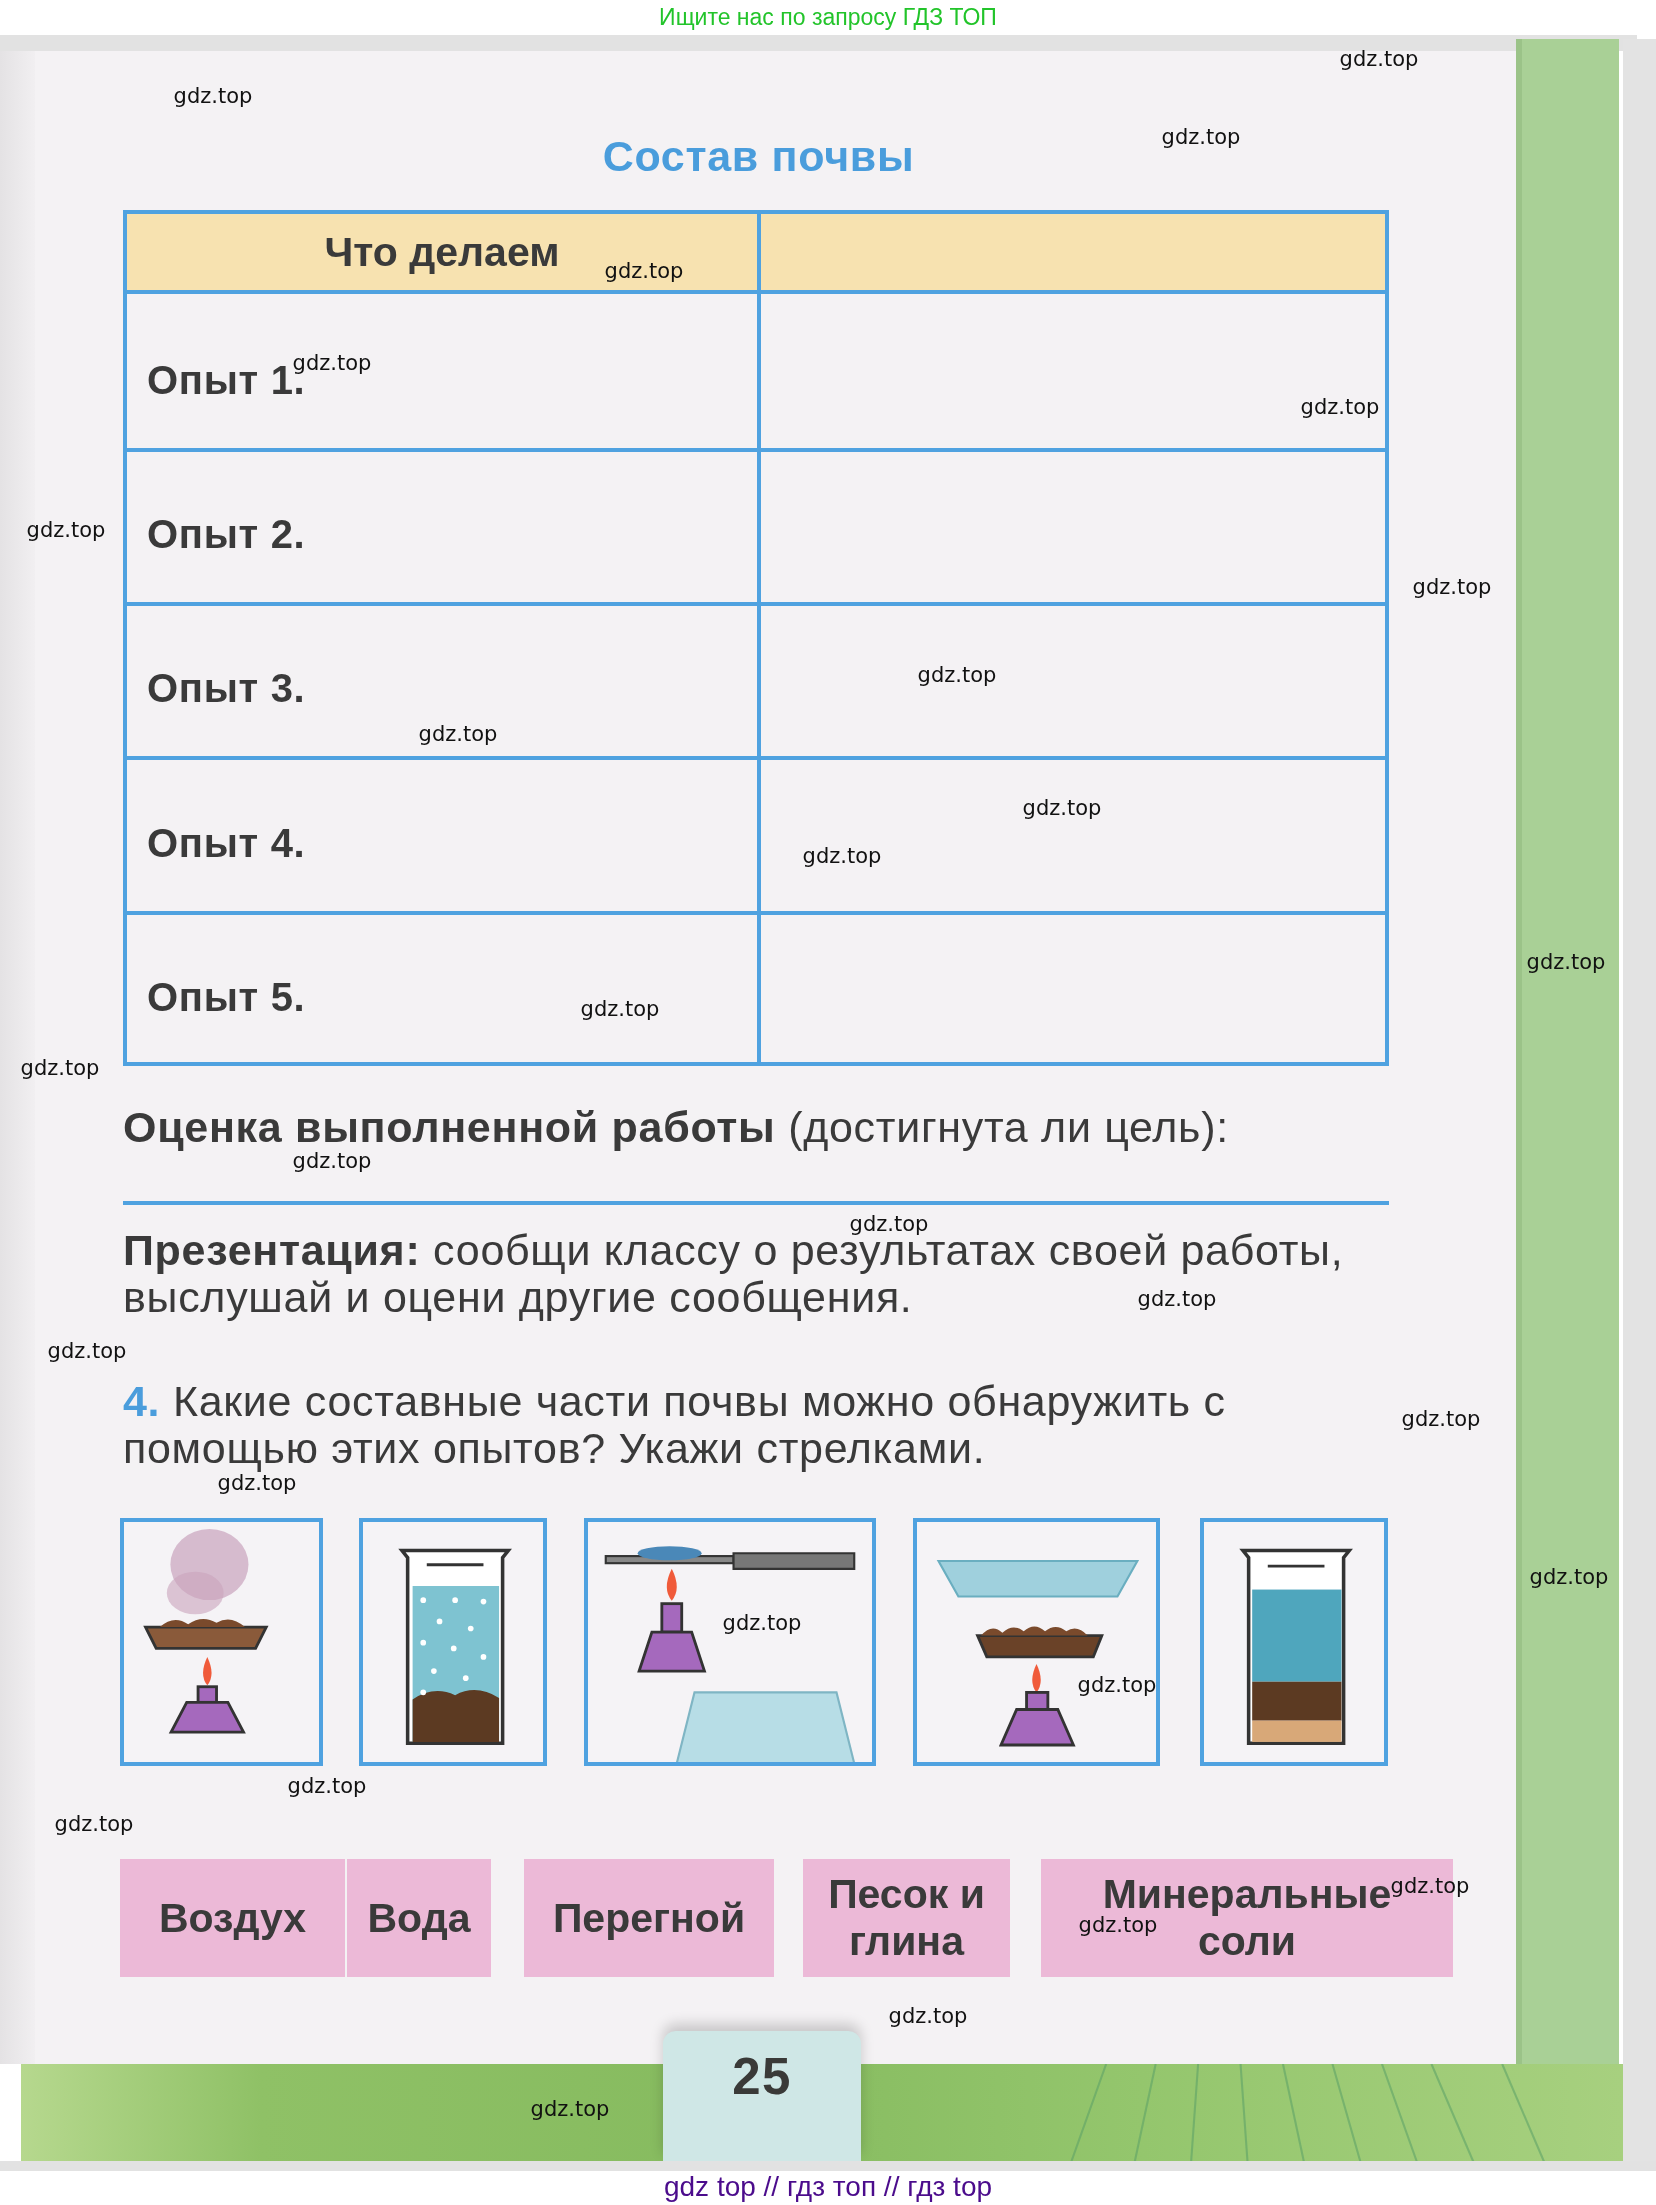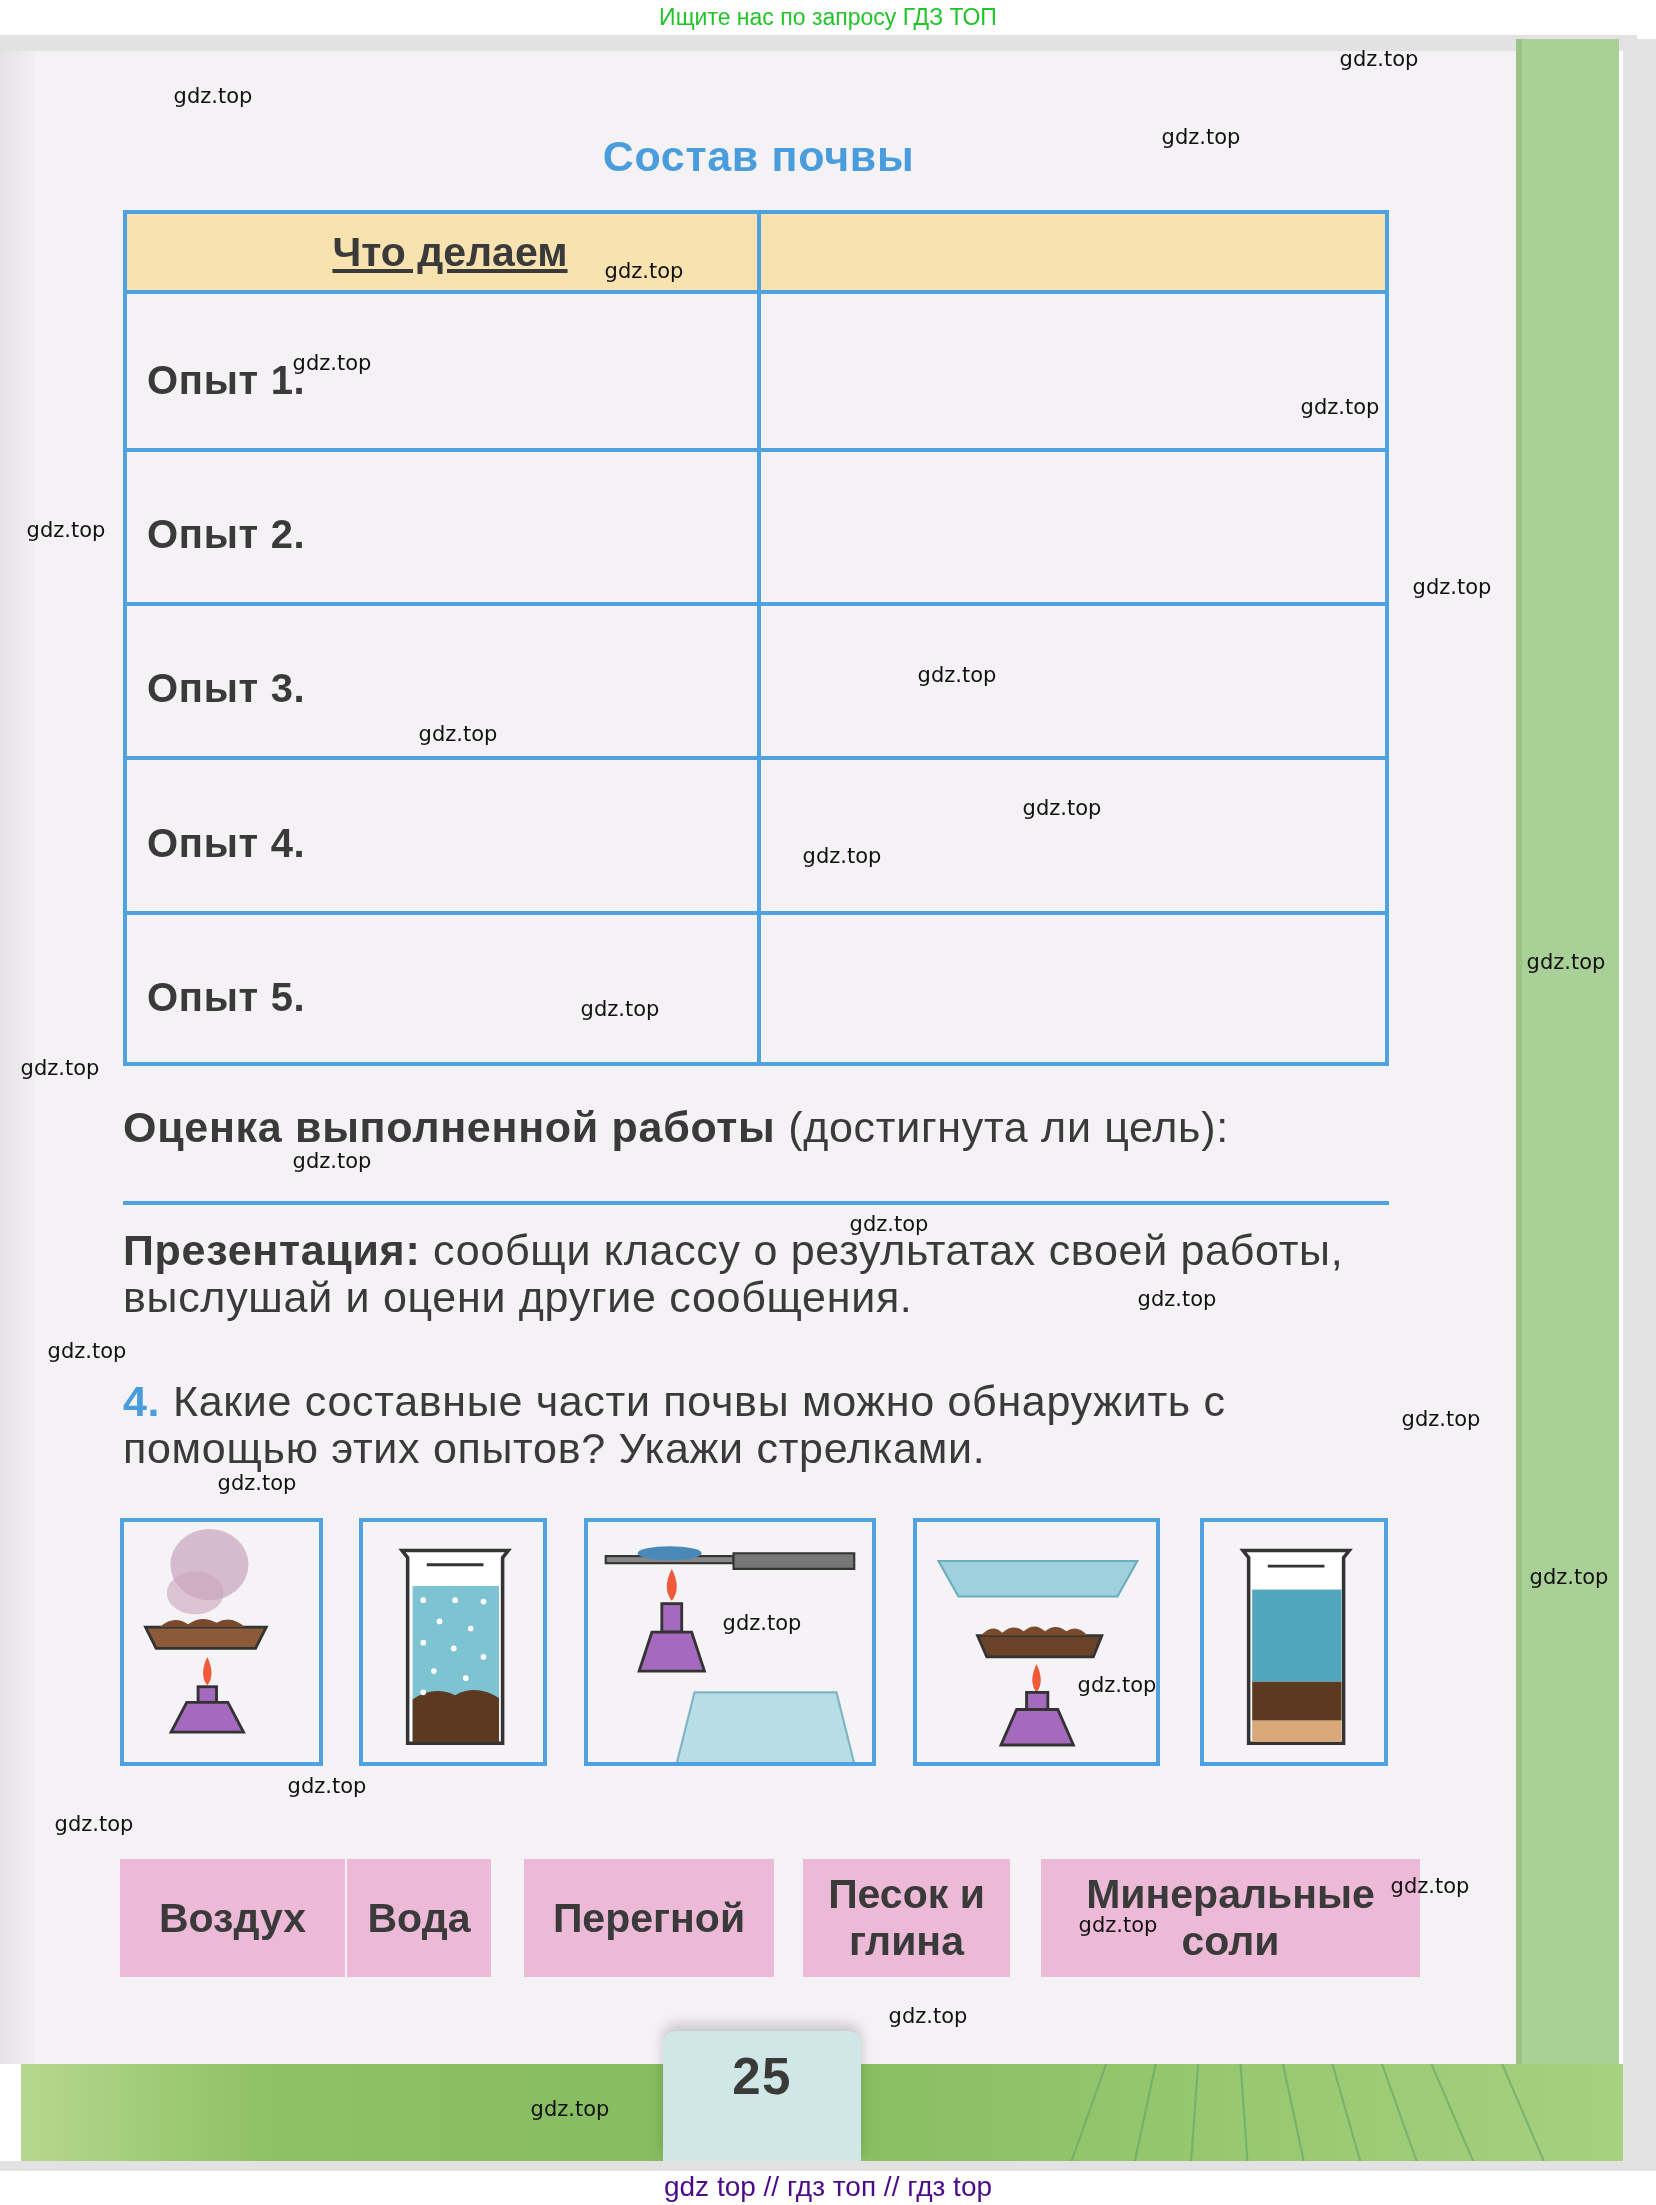--- a/index.html
+++ b/index.html
@@ -56,21 +56,21 @@
 
 <div class="abs page"></div>
 <div class="abs page-left-shade"></div>
 <div class="abs green-strip"></div>
 <div class="abs right-gray"></div>
 
 <div class="abs title">Состав почвы</div>
 
 <div class="abs table">
   <div class="abs thead">
-    <div class="abs th" style="left:8px;width:630px;text-decoration:underline;">Что делаем</div>
+    <div class="abs th" style="left:0;width:630px;">Что делаем</div>
   </div>
   <div class="abs col-div"></div>
 
   <div class="abs row-line" style="top:234px;"></div>
   <div class="abs row-line" style="top:388px;"></div>
   <div class="abs row-line" style="top:542px;"></div>
   <div class="abs row-line" style="top:697px;"></div>
 
   <div class="abs action-cell" style="top:80px;height:154px;">
     <div class="abs row-label" style="top:23px;">Опыт  1.</div>
@@ -172,21 +172,21 @@
     <rect x="68" y="225" width="126" height="55" fill="#5c3a22"></rect>
     <rect x="68" y="280" width="126" height="30" fill="#d8a878"></rect>
     <line x1="90" y1="62" x2="170" y2="62" stroke="#333" stroke-width="4"></line>
   </svg>
 </div>
 
 <div class="abs label-card" style="left:120px;width:225px;">Воздух</div>
 <div class="abs label-card" style="left:347px;width:144px;">Вода</div>
 <div class="abs label-card" style="left:524px;width:250px;">Перегной</div>
 <div class="abs label-card" style="left:803px;width:207px;padding:0 14px;">Песок и глина</div>
-<div class="abs label-card" style="left:1041px;width:379px;padding:0 31px;">Минеральные соли</div>
+<div class="abs label-card" style="left:1041px;width:412px;padding:0 31px;">Минеральные соли</div>
 
 <div class="abs green-bottom"></div>
 <svg class="abs leaf-lines" viewBox="0 0 810 140">
   <g stroke="#5aa067" stroke-width="3" fill="none">
     <path d="M30 140 L80 0"></path>
       <path d="M120 140 L150 0"></path>
       <path d="M200 140 L210 0"></path>
     <path d="M280 140 L270 0"></path>
       <path d="M360 140 L330 0"></path>
       <path d="M440 140 L400 0"></path>

